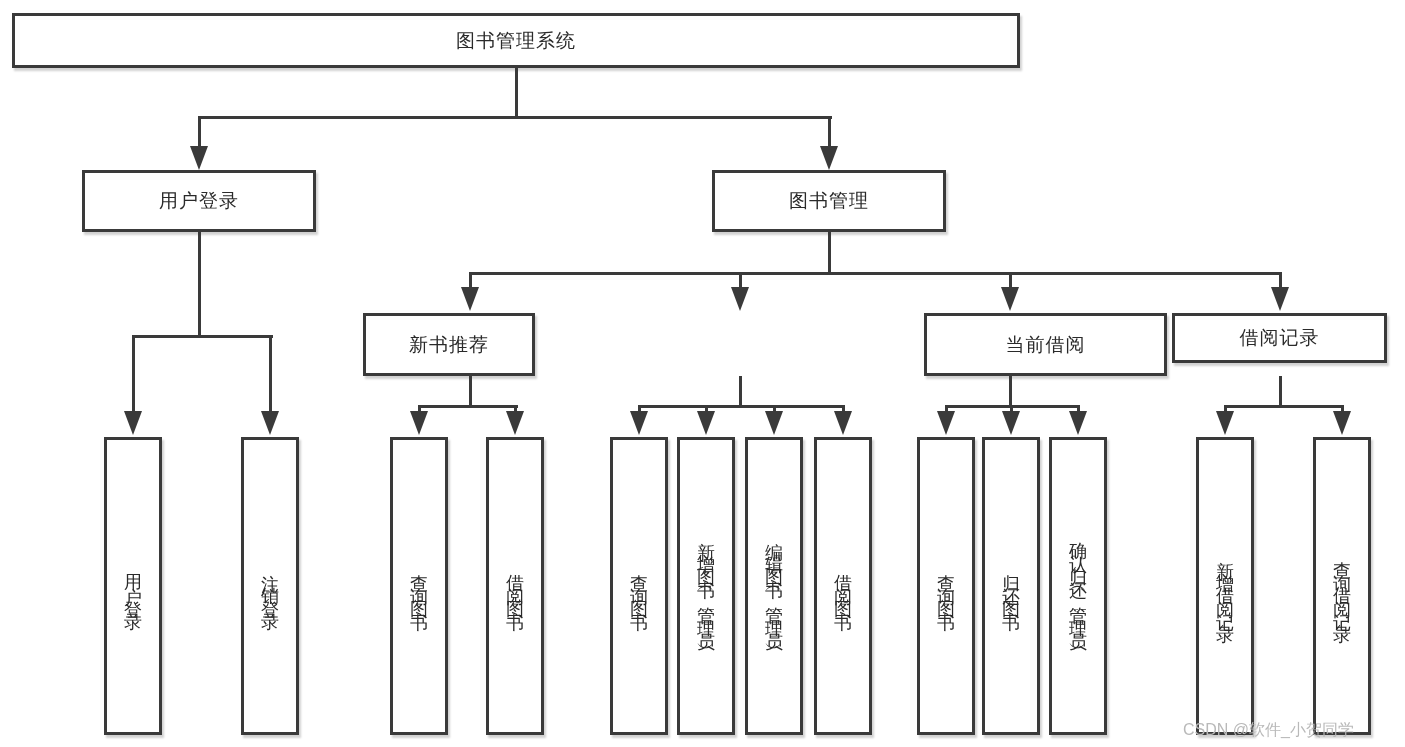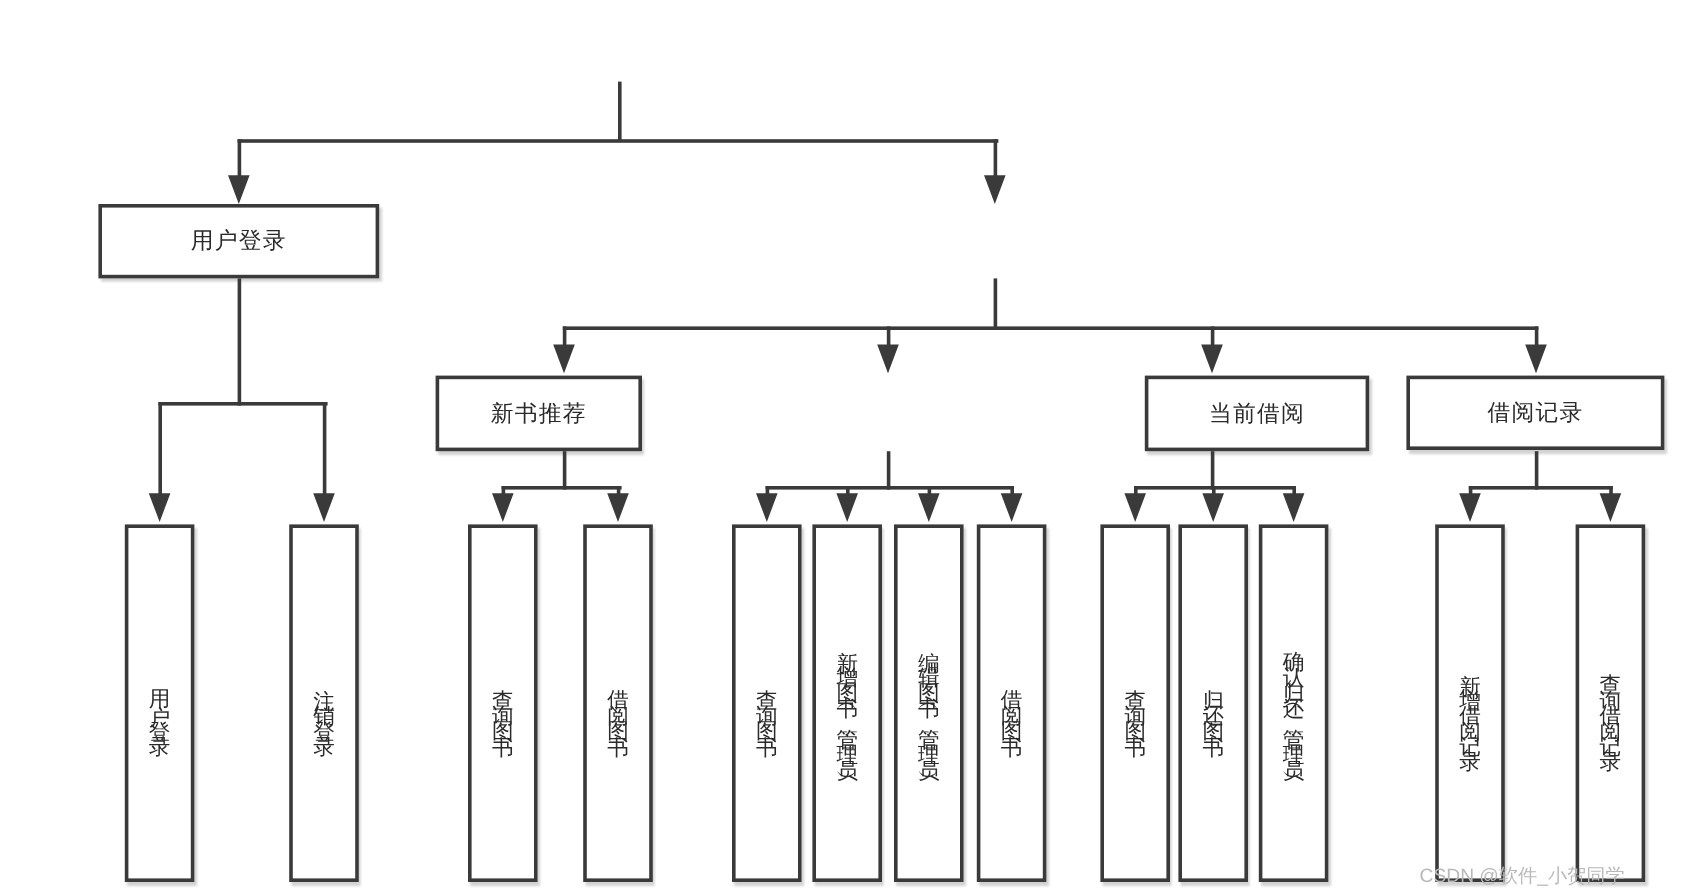--- a/index.html
+++ b/index.html
@@ -36,30 +36,36 @@
   .watermark{
     position:absolute;left:1183px;top:720px;
     font-size:16px;color:var(--wm);white-space:nowrap;
   }
 </style>
 </head>
 <body>
 
 <div class="canvas">
 
+  <div class="node" style="left:12px;top:13px;width:1008px;height:55px">
+    <span class="h-label">图书管理系统</span>
+  </div>
 
   <div class="vline" style="left:515px;top:68px;height:50px"></div>
   <div class="hline" style="left:198px;top:116px;width:634px"></div>
   <div class="vline" style="left:198px;top:116px;height:32px"></div>
   <div class="ahead" style="left:190px;top:146px"></div>
   <div class="vline" style="left:828px;top:116px;height:32px"></div>
   <div class="ahead" style="left:820px;top:146px"></div>
 
   <div class="node" style="left:82px;top:170px;width:234px;height:62px">
     <span class="h-label">用户登录</span>
+  </div>
+  <div class="node" style="left:712px;top:170px;width:234px;height:62px">
+    <span class="h-label">图书管理</span>
   </div>
 
   <div class="vline" style="left:198px;top:232px;height:106px"></div>
   <div class="hline" style="left:132px;top:335px;width:141px"></div>
   <div class="vline" style="left:132px;top:335px;height:78px"></div>
   <div class="ahead" style="left:124px;top:411px"></div>
   <div class="vline" style="left:269px;top:335px;height:78px"></div>
   <div class="ahead" style="left:261px;top:411px"></div>
 
   <div class="vline" style="left:828px;top:232px;height:43px"></div>
@@ -69,24 +75,24 @@
   <div class="vline" style="left:739px;top:272px;height:18px"></div>
   <div class="ahead" style="left:731px;top:287px"></div>
   <div class="vline" style="left:1009px;top:272px;height:18px"></div>
   <div class="ahead" style="left:1001px;top:287px"></div>
   <div class="vline" style="left:1279px;top:272px;height:18px"></div>
   <div class="ahead" style="left:1271px;top:287px"></div>
 
   <div class="node" style="left:363px;top:313px;width:172px;height:63px">
     <span class="h-label">新书推荐</span>
   </div>
-  <div class="node" style="left:954px;top:313px;width:187px;height:63px">
+  <div class="node" style="left:924px;top:313px;width:243px;height:63px">
     <span class="h-label">当前借阅</span>
   </div>
-  <div class="node" style="left:1172px;top:313px;width:215px;height:62px">
+  <div class="node" style="left:1172px;top:313px;width:215px;height:50px">
     <span class="h-label">借阅记录</span>
   </div>
 
   <div class="vline" style="left:469px;top:376px;height:32px"></div>
   <div class="hline" style="left:418px;top:405px;width:100px"></div>
   <div class="vline" style="left:418px;top:405px;height:9px"></div>
   <div class="ahead" style="left:410px;top:411px"></div>
   <div class="vline" style="left:514px;top:405px;height:9px"></div>
   <div class="ahead" style="left:506px;top:411px"></div>
 

